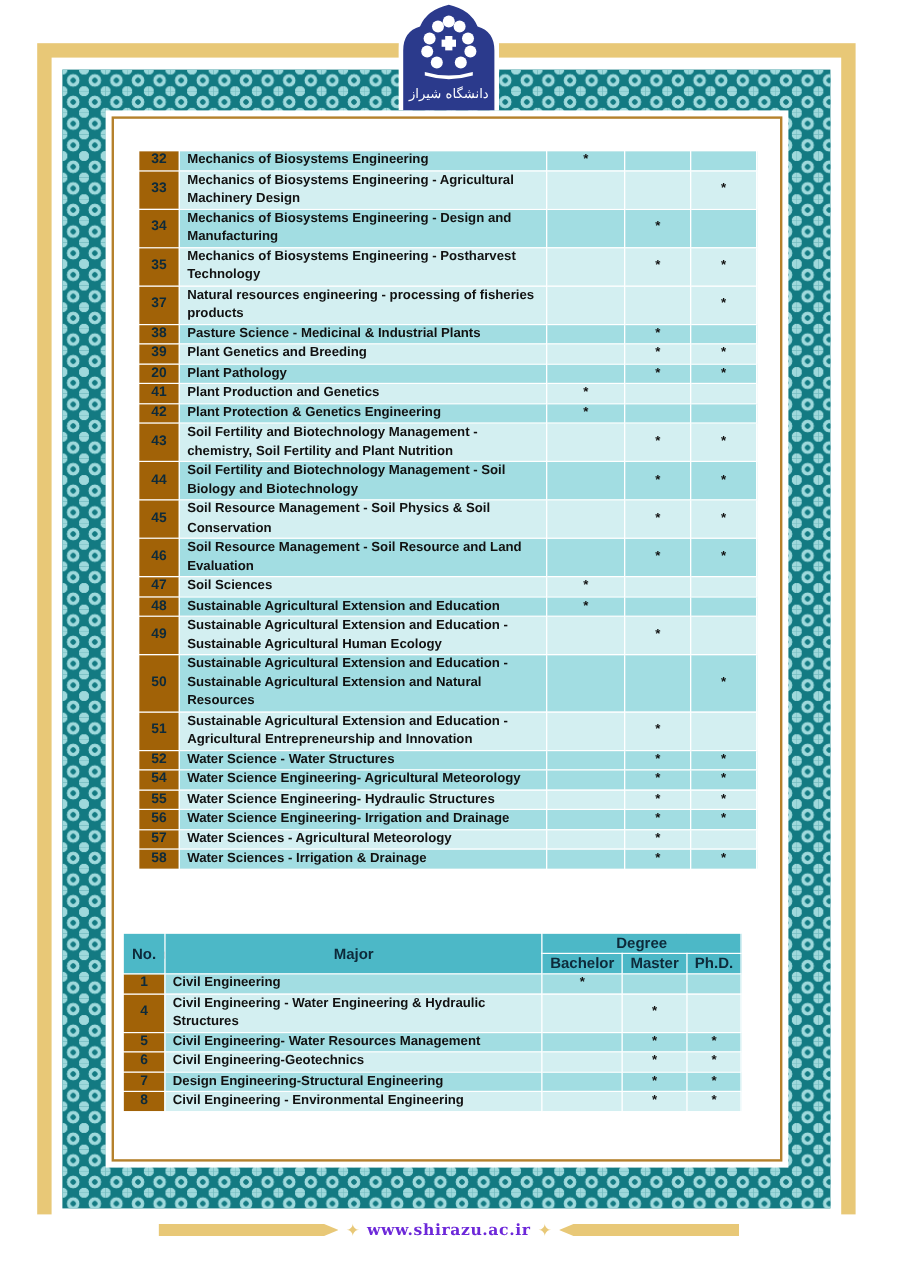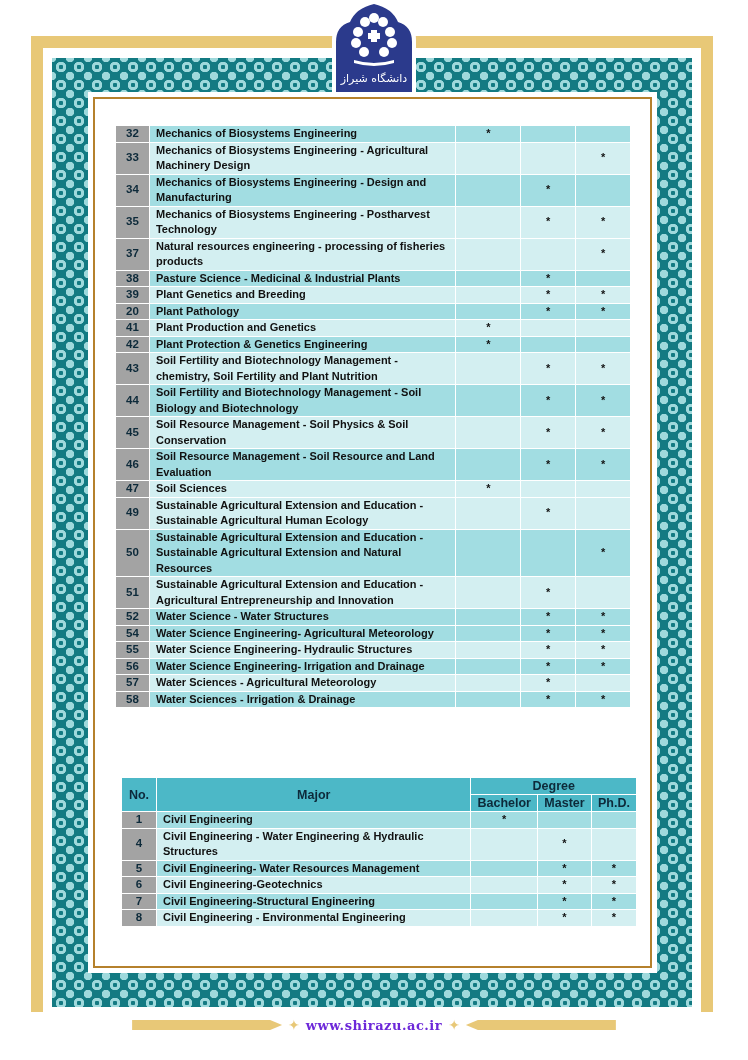--- a/index.html
+++ b/index.html
@@ -21,26 +21,26 @@
   .footer-url { position:absolute; left:0; top:1012px; width:748px; height:26px; display:flex; align-items:center; justify-content:center; gap:6px; background:#fff; }
   .footer-bar { height:10px; background:#e8c877; }
   .footer-bar.left { width:150px; clip-path:polygon(0 0, 92% 0, 100% 50%, 92% 100%, 0 100%); }
   .footer-bar.right { width:150px; clip-path:polygon(8% 0, 100% 0, 100% 100%, 8% 100%, 0 50%); }
   .footer-diamond { color:#e8c877; font-size:14px; }
   .footer-text { font-family:"DejaVu Serif", serif; font-weight:bold; font-size:13px; color:#6d28d9; letter-spacing:0.5px; }
   table { border-collapse:collapse; position:absolute; font-size:11px; font-weight:bold; color:#111; }
   td, th { border:1px solid #ffffff; padding:0 6px; line-height:15.5px; }
   .t1 { left:115px; top:125px; width:516px; }
   .t1 col.c1 { width:34px; } .t1 col.c2 { width:307px; } .t1 col.c3 { width:65px; } .t1 col.c4 { width:55px; } .t1 col.c5 { width:55px; }
-  td.no { background:#a3a3a3; text-align:center; font-size:11.5px; color:#0d2a3a; }
+  td.no { background:#a16207; text-align:center; font-size:11.5px; color:#0d2a3a; }
   tr.odd td.cell { background:#a2dde2; }
   tr.even td.cell { background:#d3eff1; }
   td.mark { text-align:center; vertical-align:middle; }
   .faculty { position:absolute; left:121px; top:788px; font-size:12px; font-weight:bold; color:#9b1a20; }
-  .t2 { left:121px; top:777px; width:516px; }
+  .t2 { left:102px; top:777px; width:516px; }
   .t2 col.c1 { width:35px; } .t2 col.c2 { width:317px; } .t2 col.c3 { width:65px; } .t2 col.c4 { width:54px; } .t2 col.c5 { width:45px; }
   .t2 th { background:#4cb8c7; font-size:12.5px; text-align:center; line-height:16px; color:#0d2a3a; }
 </style>
 </head>
 <body>
 
 <div class="gold-frame"></div>
 <div class="gold-inner"></div>
 <div class="pattern"></div>
 <div class="panel-white"></div>
@@ -169,20 +169,27 @@
       <tr class="odd">
         <td class="no">46</td>
         <td class="cell">Soil Resource Management - Soil Resource and Land Evaluation</td>
         <td class="cell mark"></td>
         <td class="cell mark">*</td>
         <td class="cell mark">*</td>
       </tr>
       <tr class="even">
         <td class="no">47</td>
         <td class="cell">Soil Sciences</td>
+        <td class="cell mark">*</td>
+        <td class="cell mark"></td>
+        <td class="cell mark"></td>
+      </tr>
+      <tr class="odd">
+        <td class="no">48</td>
+        <td class="cell">Sustainable Agricultural Extension and Education</td>
         <td class="cell mark">*</td>
         <td class="cell mark"></td>
         <td class="cell mark"></td>
       </tr>
       <tr class="even">
         <td class="no">49</td>
         <td class="cell">Sustainable Agricultural Extension and Education - Sustainable Agricultural Human Ecology</td>
         <td class="cell mark"></td>
         <td class="cell mark">*</td>
         <td class="cell mark"></td>
@@ -292,21 +299,21 @@
       </tr>
       <tr class="even">
         <td class="no">6</td>
         <td class="cell">Civil Engineering-Geotechnics</td>
         <td class="cell mark"></td>
         <td class="cell mark">*</td>
         <td class="cell mark">*</td>
       </tr>
       <tr class="odd">
         <td class="no">7</td>
-        <td class="cell">Civil Engineering-Structural Engineering</td>
+        <td class="cell">Design Engineering-Structural Engineering</td>
         <td class="cell mark"></td>
         <td class="cell mark">*</td>
         <td class="cell mark">*</td>
       </tr>
       <tr class="even">
         <td class="no">8</td>
         <td class="cell">Civil Engineering - Environmental Engineering</td>
         <td class="cell mark"></td>
         <td class="cell mark">*</td>
         <td class="cell mark">*</td>

